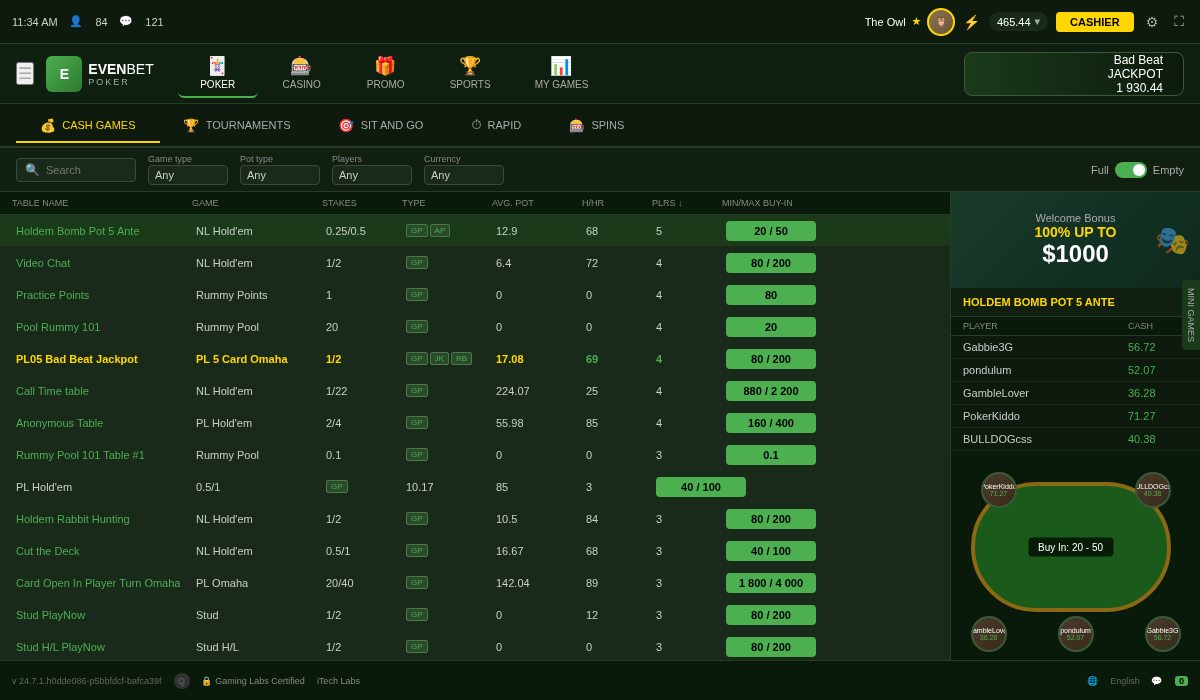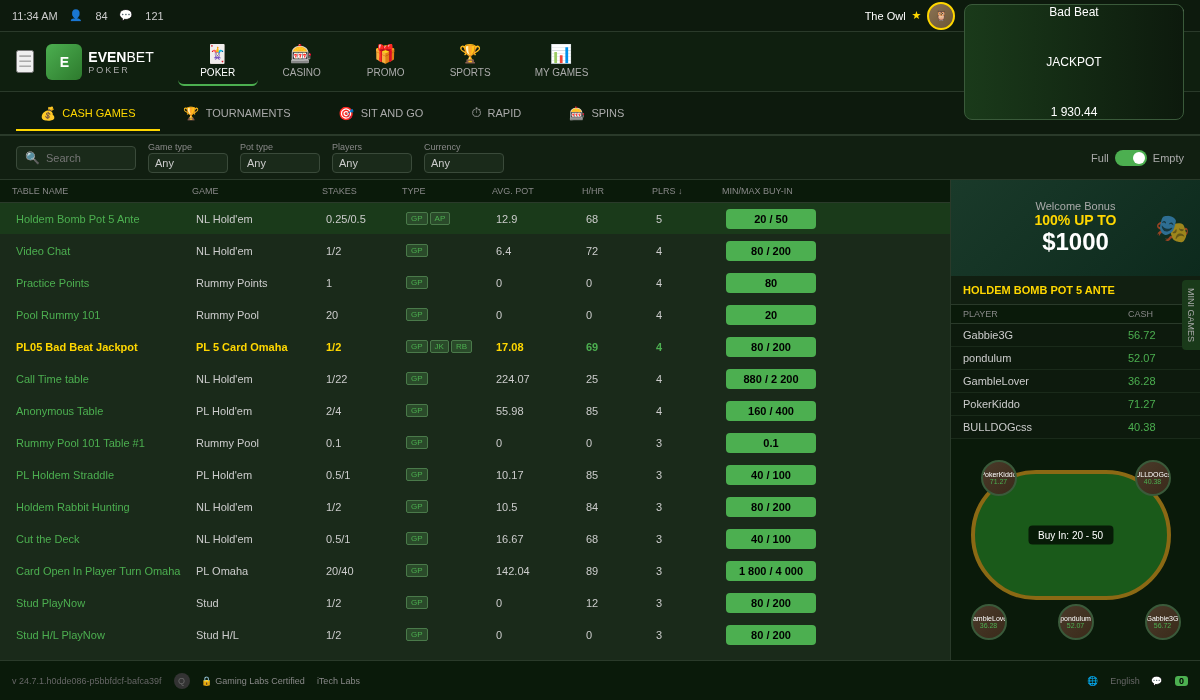--- a/index.html
+++ b/index.html
@@ -9,21 +9,21 @@
       background: #1a2a1a;
       font-family: 'Segoe UI', Arial, sans-serif;
       color: #fff;
       overflow: hidden;
       font-size: 12px;
     }
 
     
     .top-bar {
       background: #0d1a0d;
-      height: 32px;
+      height: 44px;
       display: flex;
       align-items: center;
       padding: 0 12px;
       gap: 16px;
       border-bottom: 1px solid #2a3a2a;
     }
     .top-bar-left { display: flex; align-items: center; gap: 12px; font-size: 11px; color: #ccc; }
     .top-bar-right { margin-left: auto; display: flex; align-items: center; gap: 8px; }
     .user-info { display: flex; align-items: center; gap: 6px; font-size: 11px; }
     .avatar {
@@ -72,22 +72,22 @@
       padding: 6px 20px; border-radius: 6px; cursor: pointer;
       font-size: 10px; color: #aaa; gap: 2px; min-width: 80px;
       transition: all 0.2s;
     }
     .nav-tab.active { color: #fff; border-bottom: 2px solid #4CAF50; }
     .nav-tab .tab-icon { font-size: 18px; }
     .jackpot-box {
       background: linear-gradient(90deg, #1a3a1a, #0d1a0d);
       border: 1px solid #3a5a3a;
       border-radius: 8px; padding: 0 20px;
-      display: flex; flex-direction: column; align-items: center;
-      margin-left: auto; min-width: 220px; gap: 36px;
+      display: flex; flex-direction: column; align-items: flex-end;
+      margin-left: auto; min-width: 220px;
     }
 
     
     .game-tabs {
       background: #0d1a0d;
       height: 44px;
       display: flex;
       align-items: center;
       padding: 0 16px;
       gap: 0;
@@ -591,21 +591,20 @@
         <span class="type-badge">GP</span>
 
       </div>
     </div>
     <div class="cell ">0</div>
     <div class="cell ">0</div>
     <div class="cell ">3</div>
     <div class="cell"><button class="play-btn">0.1</button></div>
   </div>
         <div class="table-row">
-    <div class="cell name">PL Holdem Straddle</div>
     <div class="cell ">PL Hold'em</div>
     <div class="cell ">0.5/1</div>
     <div class="cell">
       <div class="type-icons">
         <span class="type-badge">GP</span>
 
       </div>
     </div>
     <div class="cell ">10.17</div>
     <div class="cell ">85</div>

